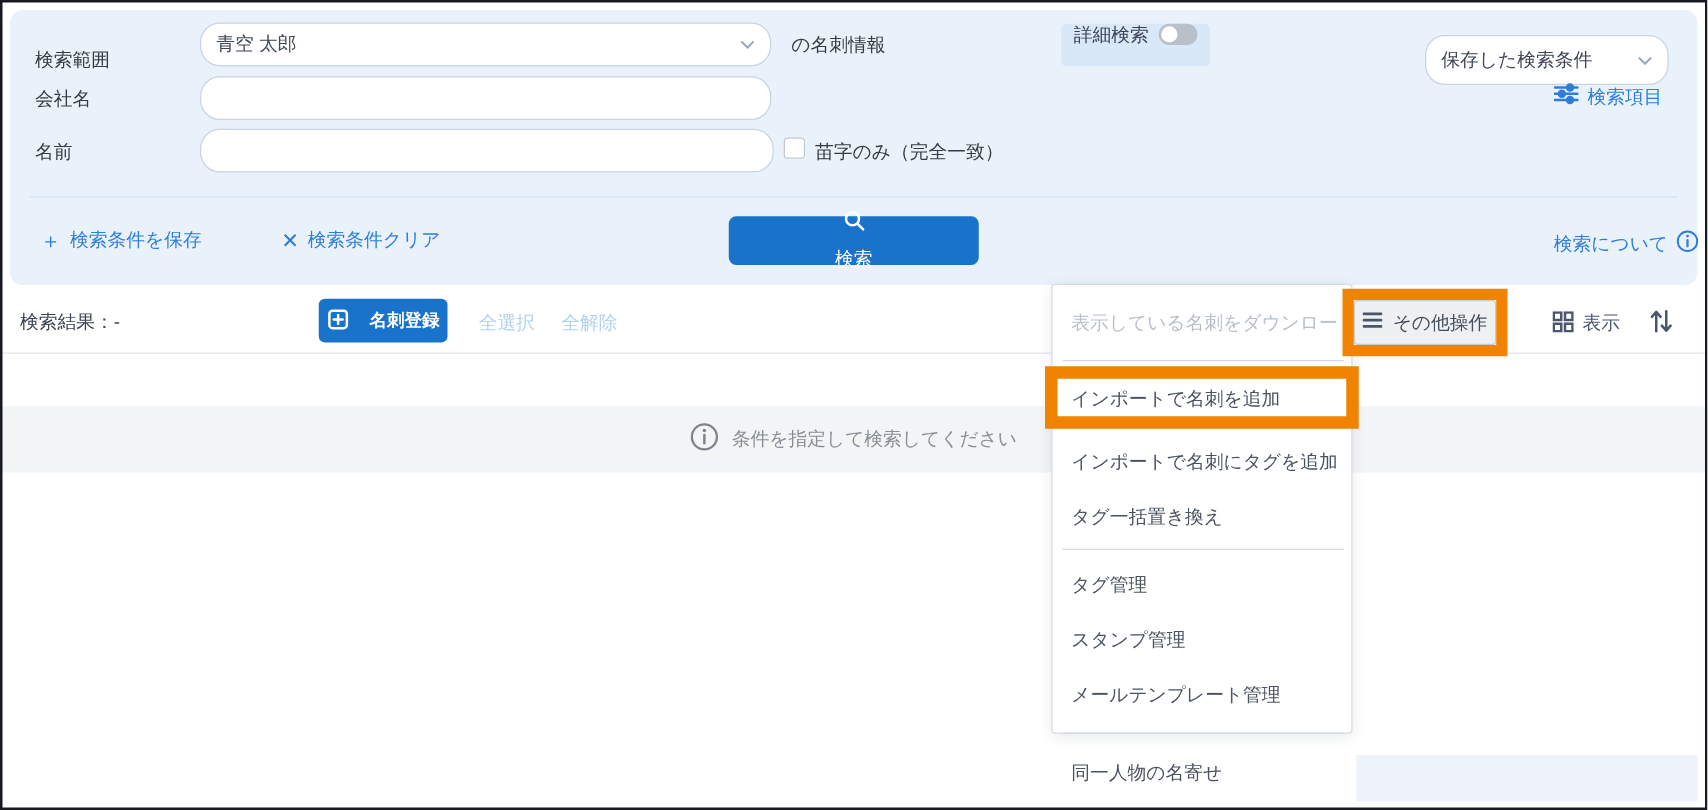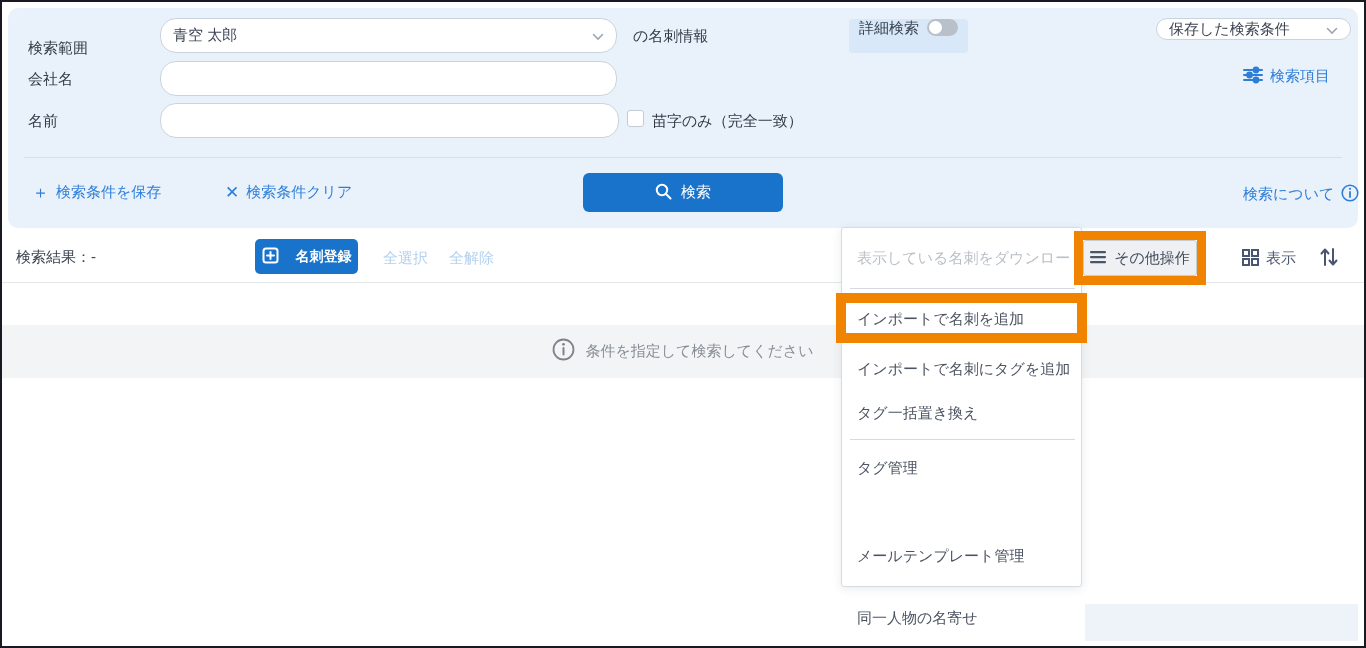--- a/index.html
+++ b/index.html
@@ -80,21 +80,21 @@
 
   <div class="abs field-label" style="left:633px;top:27px;">の名刺情報</div>
 
   <div class="abs chip" style="left:849px;top:19px;height:34px;">
     <span>詳細検索</span>
     <span class="toggle">
         <span class="knob"></span>
       </span>
   </div>
 
-  <div class="abs input-box" style="left:1140px;top:18px;width:195px;height:22px;margin-left:16px;">
+  <div class="abs input-box" style="left:1140px;top:28px;width:195px;height:40px;">
     <span class="val placeholder">保存した検索条件</span>
     <span class="chev">
       <svg width="12" height="8" viewBox="0 0 12 8">
           <polyline points="1.5,1.5 6,6 10.5,1.5" fill="none" stroke="#9aa6b2" stroke-width="1.6" stroke-linecap="round"></polyline>
         </svg>
     </span>
   </div>
 
   <div class="abs field-label" style="left:28px;top:70px;">会社名</div>
   <div class="abs input-box" style="left:160px;top:61px;width:457px;height:35px;"></div>
@@ -125,21 +125,21 @@
 
   <div class="abs blue-link" style="left:32px;top:183px;">
     <span class="icon-glyph">＋</span>
     <span>検索条件を保存</span>
   </div>
   <div class="abs blue-link" style="left:225px;top:183px;">
     <span class="icon-glyph">✕</span>
     <span>検索条件クリア</span>
   </div>
 
-  <div class="abs btn-primary" style="left:583px;top:173px;width:200px;height:39px;">
+  <div class="abs btn-primary" style="left:583px;top:173px;width:200px;height:39px;flex-direction:column;">
     <span>
       <svg width="17" height="17" viewBox="0 0 17 17">
           <circle cx="7" cy="7" r="5.2" fill="none" stroke="#fff" stroke-width="2"></circle>
           <line x1="11" y1="11" x2="15.5" y2="15.5" stroke="#fff" stroke-width="2" stroke-linecap="round"></line>
         </svg>
     </span>
     <span>検索</span>
   </div>
 
   <div class="abs blue-link" style="left:1243px;top:184px;">
@@ -208,20 +208,21 @@
   <div class="abs bottom-band"></div>
 
   <div class="abs menu">
     <div class="menu-item disabled" style="top:10px;">表示している名刺をダウンロード</div>
     <div class="menu-divider" style="top:60px;"></div>
     <div class="menu-item" style="top:71px;">インポートで名刺を追加</div>
     <div class="menu-item" style="top:121px;">インポートで名刺にタグを追加</div>
     <div class="menu-item" style="top:165px;">タグ一括置き換え</div>
     <div class="menu-divider" style="top:211px;"></div>
     <div class="menu-item" style="top:220px;">タグ管理</div>
+    <div class="menu-item" style="top:264px;">スタンプ管理</div>
     <div class="menu-item" style="top:308px;">メールテンプレート管理</div>
     <div class="menu-divider" style="top:358px;"></div>
     <div class="menu-item" style="top:370px;">同一人物の名寄せ</div>
   </div>
 
   <div class="abs btn-other">
     <span>
       <svg width="16" height="14" viewBox="0 0 16 14">
         <g fill="#4a5568">
             <rect x="0" y="1" width="16" height="2.2" rx="1"></rect>

